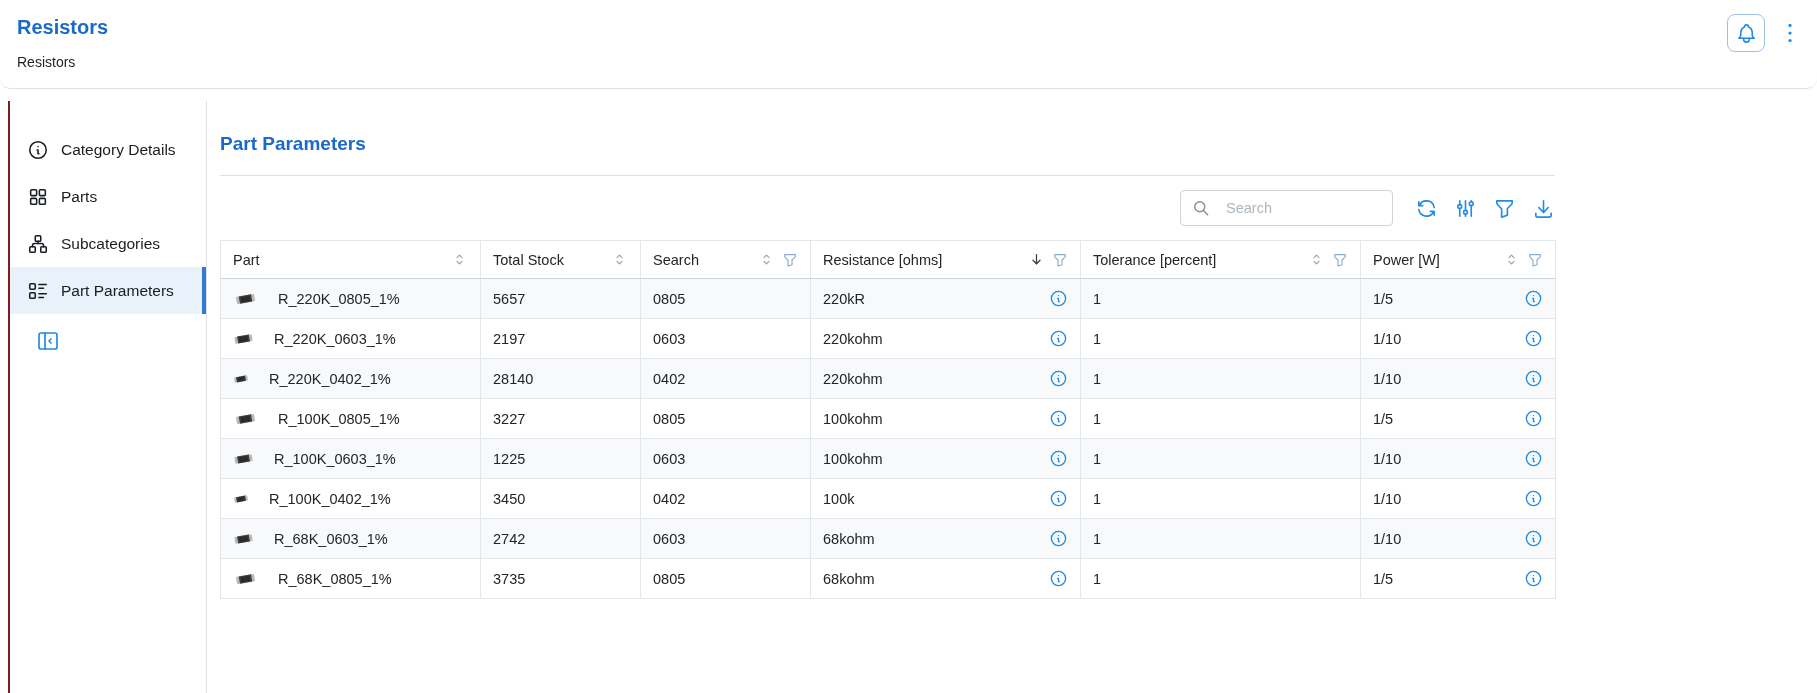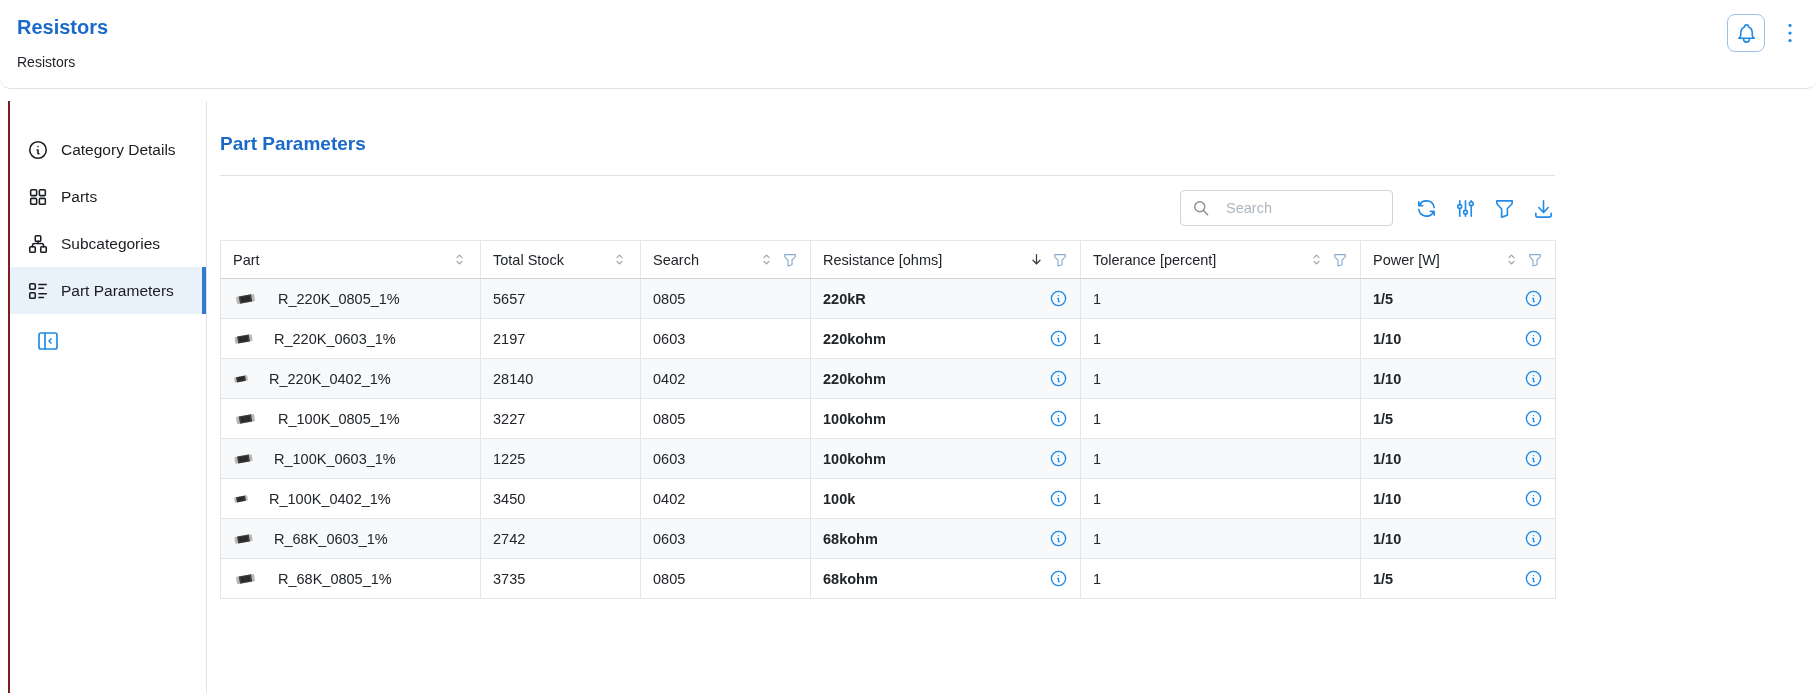--- a/index.html
+++ b/index.html
@@ -49,21 +49,21 @@
   th, td { border: 1px solid #e3e6ea; padding: 0 12px; overflow: hidden; }
   th { height: 38px; text-align: left; font-weight: 400; background: #fff; border-bottom: 1px solid #ced4da; }
   td { height: 40px; }
   tbody tr:nth-child(odd) { background: #f8f9fa; }
   tbody tr:nth-child(even) { background: #ffffff; }
   .th-inner { display: flex; align-items: center; }
   .th-icons { margin-left: auto; display: flex; align-items: center; gap: 7px; }
   .sort-icon { width: 17px; height: 17px; color: #9aa1a9; cursor: pointer; }
   .sort-icon.sorted { color: #343a40; }
   .filter-icon { width: 16px; height: 16px; color: #8aaad2; cursor: pointer; }
-  .cell-flex { display: flex; align-items: center; font-weight: bold; }
+  .cell-flex { display: flex; align-items: center; }
   .part-cell { display: flex; align-items: center; gap: 20px; }
   .thumb { height: 22px; flex-shrink: 0; cursor: pointer; }
   .thumb-0805 { width: 25px; }
   .thumb-0603 { width: 21px; }
   .thumb-0402 { width: 16px; }
   .info-icon { margin-left: auto; width: 19px; height: 19px; color: #228be6; cursor: pointer; flex-shrink: 0; }
 </style>
 </head>
 <body>
 

